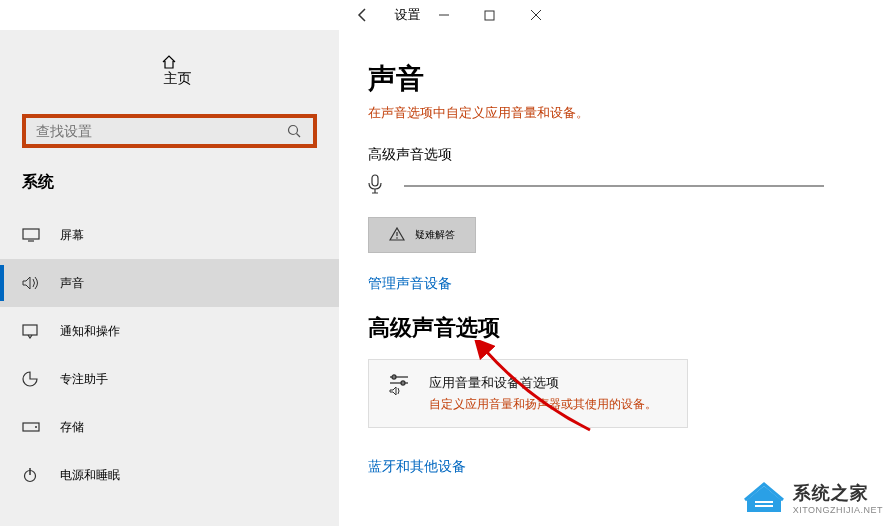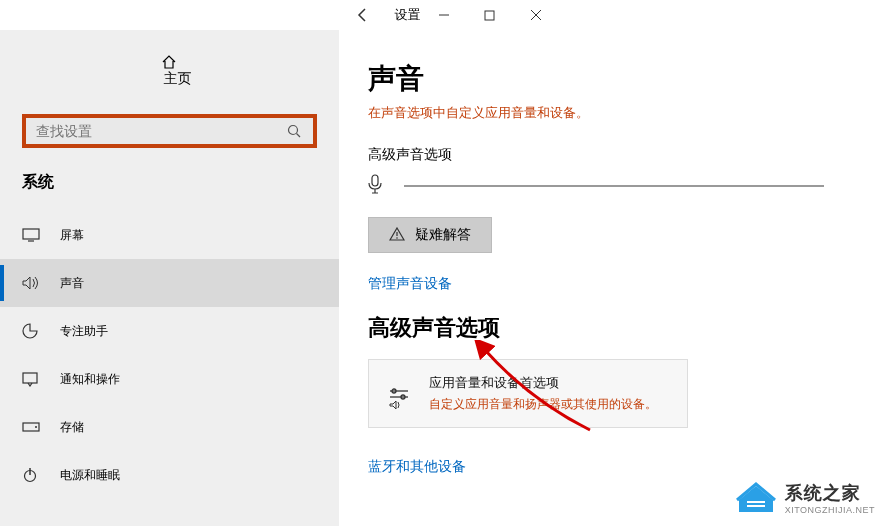--- a/index.html
+++ b/index.html
@@ -38,35 +38,35 @@
   
   .content { flex: 1; padding: 30px 0 0 28px; overflow: hidden; position:relative; }
   .h1 { font-size: 28px; font-weight: 600; margin-bottom: 6px; }
   .sub { font-size: 13px; color: #c2410c; margin-bottom: 24px; }
   .label { font-size: 14px; margin-bottom: 10px; }
 
   .mic-row { display:flex; align-items:center; gap:18px; margin-bottom:20px; }
   .mic-icon { width:18px; color:#333; }
   .mic-bar { flex:0 0 420px; height:2px; background:#999; }
 
-  .tshoot { display:inline-flex; align-items:center; gap:10px; height:36px; padding:0 20px; background:#cccccc; border:1px solid #bbb; cursor:pointer; font-size:14px; margin-bottom:22px; }
+  .tshoot { display:inline-flex; align-items:center; gap:10px; height:36px; padding:0 20px; background:#cccccc; border:1px solid #bbb; cursor:pointer; font-size:10px; margin-bottom:22px; }
   .tshoot .ticon { width:16px; color:#333; }
 
   .link { color:#0067c0; font-size:14px; cursor:pointer; display:inline-block; margin-bottom:20px; }
 
   .h2 { font-size:22px; font-weight:600; margin-bottom:16px; }
 
-  .card { display:flex; align-items:flex-end; gap:18px; padding:14px 18px; border:1px solid #ddd; background:#f7f7f7; width:320px; cursor:pointer; margin-bottom:30px; position:relative; }
+  .card { display:flex; align-items:flex-start; gap:18px; padding:14px 18px; border:1px solid #ddd; background:#f7f7f7; width:320px; cursor:pointer; margin-bottom:30px; position:relative; }
   .card .cicon { width:24px; color:#333; flex-shrink:0; }
   .card .ctitle { font-size:13px; color:#111; }
   .card .cdesc { font-size:12px; color:#c2410c; margin-top:4px; }
 
   .arrow { position:absolute; pointer-events:none; }
 
-  .watermark { position:absolute; right:18px; bottom:10px; display:flex; align-items:center; gap:8px; font-family:"SimHei",sans-serif; }
+  .watermark { position:absolute; right:10px; bottom:10px; display:flex; align-items:center; gap:8px; font-family:"SimHei",sans-serif; }
   .wm-main { font-size:18px; font-weight:700; letter-spacing:1px; color:#333; }
   .wm-sub { font-size:9px; color:#888; letter-spacing:0.5px; }
 </style>
 </head>
 <body>
 
 <div class="titlebar">
   <div class="titlebar-left">
     <div class="back-btn">
       <svg width="16" height="16" viewBox="0 0 16 16">
@@ -136,34 +136,34 @@
             <path d="M1 6 H4 L8 2 V14 L4 10 H1 Z" stroke="currentColor" stroke-width="1" fill="none"></path>
             <path d="M11 4 Q14 8 11 12 M13 2 Q18 8 13 14" stroke="currentColor" stroke-width="1" fill="none"></path>
           </svg>
       </span>
       <span class="nlabel">声音</span>
     </div>
 
     <div class="nav-item">
       <span class="nicon">
         <svg width="16" height="16" viewBox="0 0 16 16">
-            <path d="M8 1 A7 7 0 1 0 15 8 L8 8 Z" stroke="currentColor" stroke-width="1.2" fill="none"></path>
-          </svg>
-      </span>
-      <span class="nlabel">专注助手</span>
-    </div>
-
-    <div class="nav-item">
-      <span class="nicon">
-        <svg width="16" height="16" viewBox="0 0 16 16">
             <rect x="1" y="2" width="14" height="10" stroke="currentColor" stroke-width="1.2" fill="none"></rect>
             <path d="M6 12 L8 15 L10 12" stroke="currentColor" stroke-width="1.2" fill="none"></path>
           </svg>
       </span>
       <span class="nlabel">通知和操作</span>
+    </div>
+
+    <div class="nav-item">
+      <span class="nicon">
+        <svg width="16" height="16" viewBox="0 0 16 16">
+            <path d="M8 1 A7 7 0 1 0 15 8 L8 8 Z" stroke="currentColor" stroke-width="1.2" fill="none"></path>
+          </svg>
+      </span>
+      <span class="nlabel">专注助手</span>
     </div>
 
     <div class="nav-item">
       <span class="nicon">
         <svg width="18" height="10" viewBox="0 0 18 10">
             <rect x="1" y="1" width="16" height="8" stroke="currentColor" stroke-width="1.2" fill="none"></rect>
             <circle cx="14" cy="5" r="1" fill="currentColor"></circle>
           </svg>
       </span>
       <span class="nlabel">存储</span>

